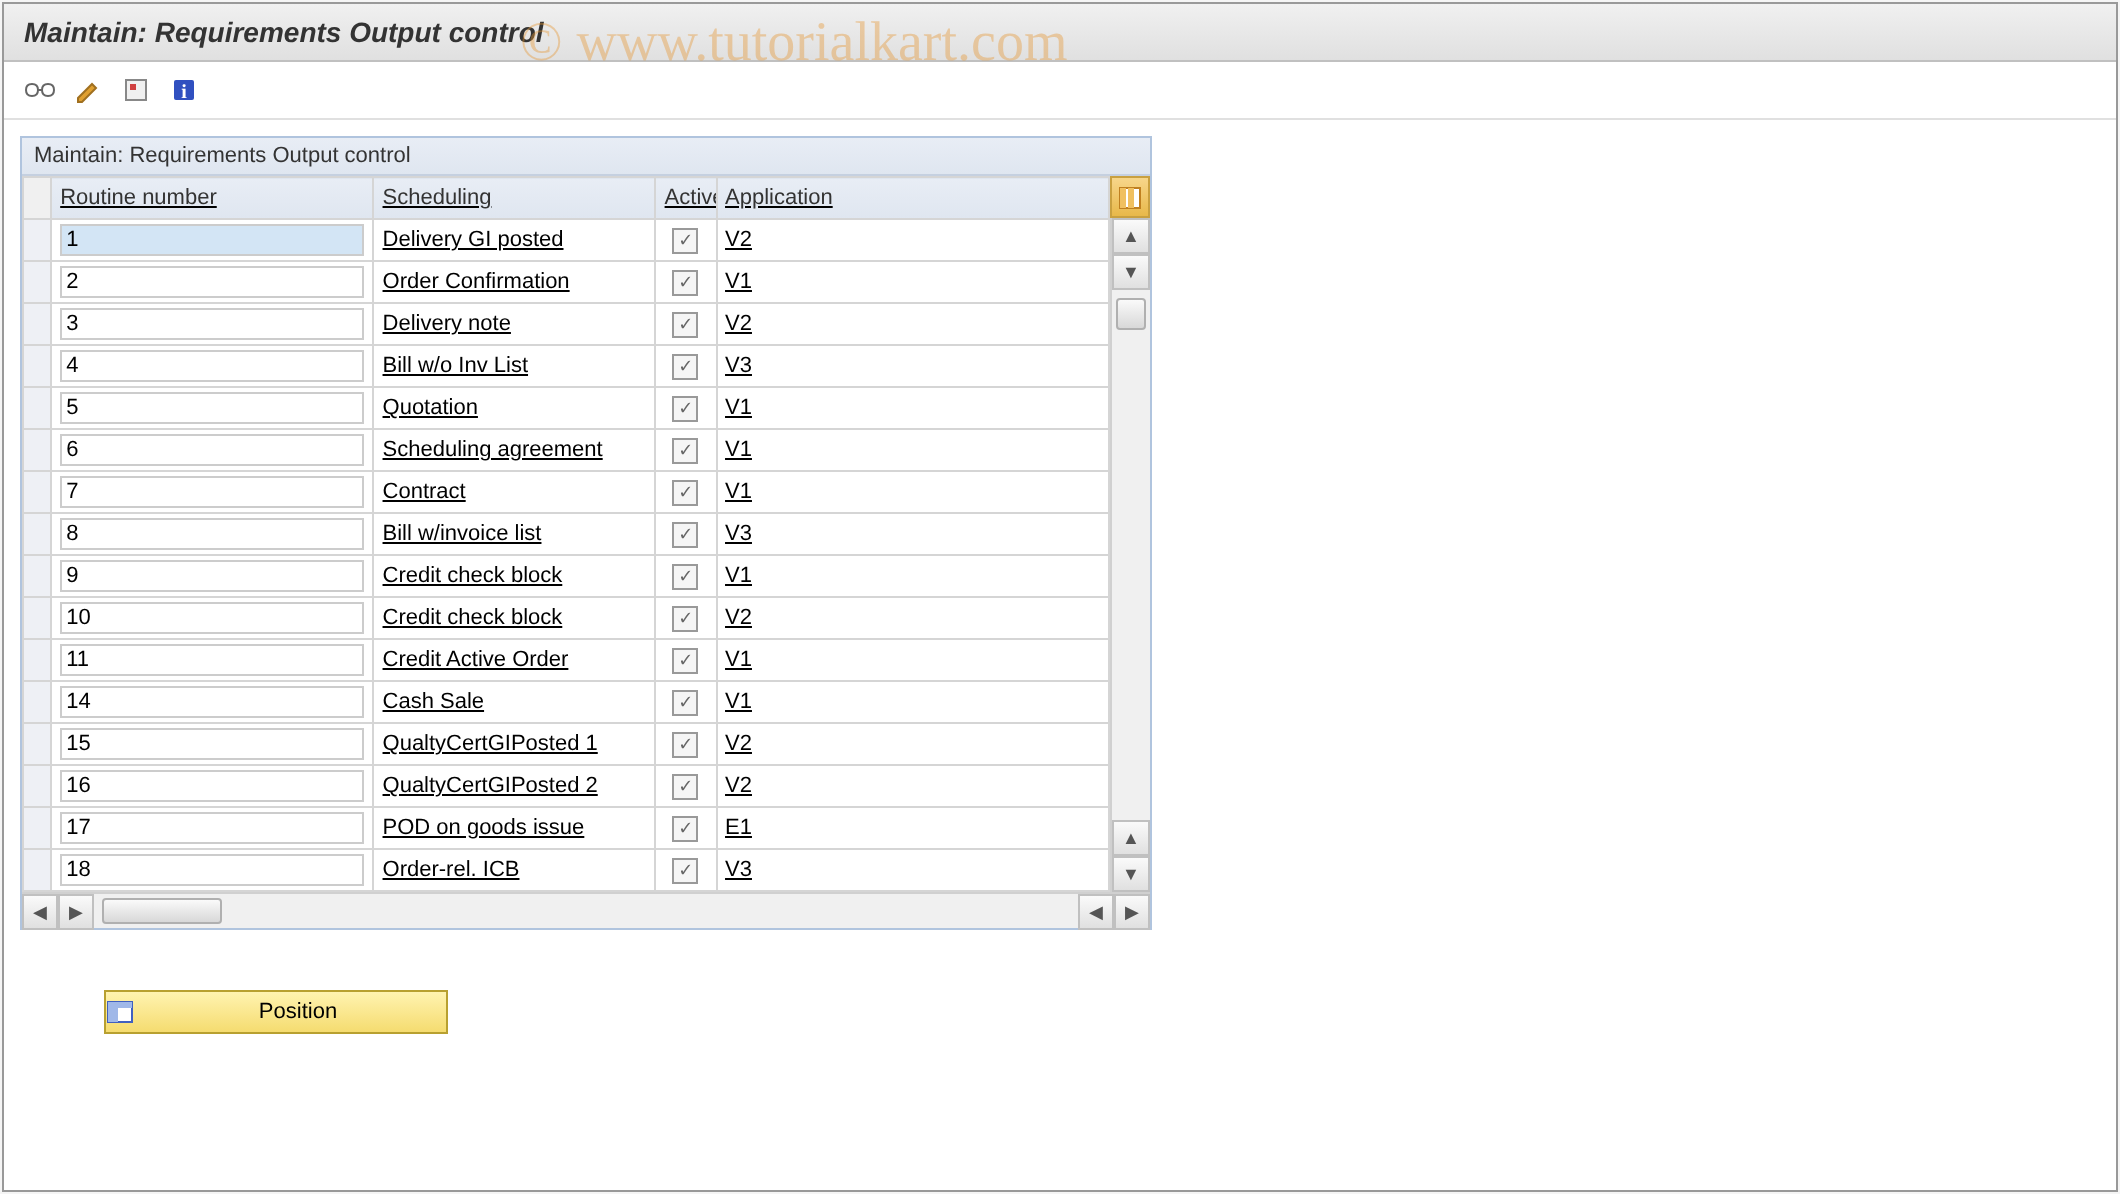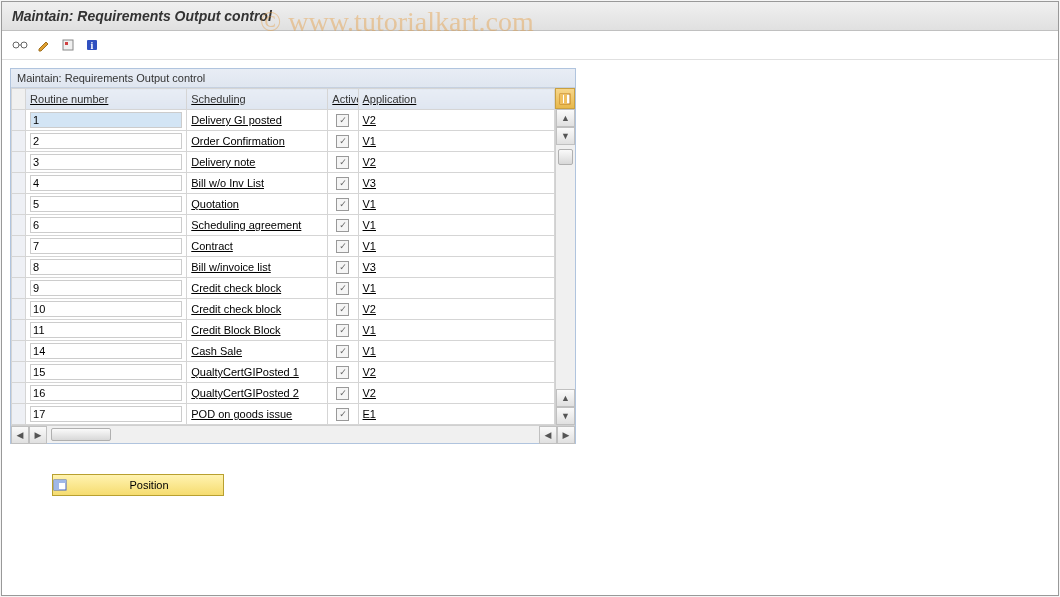--- a/index.html
+++ b/index.html
@@ -296,21 +296,21 @@
                 <tr>
                   <td class="col-sel"></td>
                   <td class="col-routine"><input type="text" class="" value="10" style=""></td>
                   <td class="col-desc">Credit check block</td>
                   <td class="col-active"><span class="chk">✓</span></td>
                   <td class="col-app">V2</td>
                 </tr>
                 <tr>
                   <td class="col-sel"></td>
                   <td class="col-routine"><input type="text" class="" value="11" style=""></td>
-                  <td class="col-desc">Credit Block Block</td>
+                  <td class="col-desc">Credit Active Order</td>
                   <td class="col-active"><span class="chk">✓</span></td>
                   <td class="col-app">V1</td>
                 </tr>
                 <tr>
                   <td class="col-sel"></td>
                   <td class="col-routine"><input type="text" class="" value="14" style=""></td>
                   <td class="col-desc">Cash Sale</td>
                   <td class="col-active"><span class="chk">✓</span></td>
                   <td class="col-app">V1</td>
                 </tr>
@@ -327,20 +327,27 @@
                   <td class="col-desc">QualtyCertGIPosted 2</td>
                   <td class="col-active"><span class="chk">✓</span></td>
                   <td class="col-app">V2</td>
                 </tr>
                 <tr>
                   <td class="col-sel"></td>
                   <td class="col-routine"><input type="text" class="" value="17" style=""></td>
                   <td class="col-desc">POD on goods issue</td>
                   <td class="col-active"><span class="chk">✓</span></td>
                   <td class="col-app">E1</td>
+                </tr>
+                <tr>
+                  <td class="col-sel"></td>
+                  <td class="col-routine"><input type="text" class="" value="18" style=""></td>
+                  <td class="col-desc">Order-rel. ICB</td>
+                  <td class="col-active"><span class="chk">✓</span></td>
+                  <td class="col-app">V3</td>
                 </tr>
               </tbody>
           </table>
         </div>
         <div class="config-col">
           <div class="config-btn">
             <svg width="12" height="12" viewBox="0 0 12 12">
                 <rect x="1" y="1" width="10" height="10" fill="#fff" stroke="#c08020"></rect>
                 <rect x="1" y="1" width="3" height="10" fill="#f0c060"></rect>
                 <rect x="5" y="1" width="3" height="10" fill="#f0c060"></rect>

